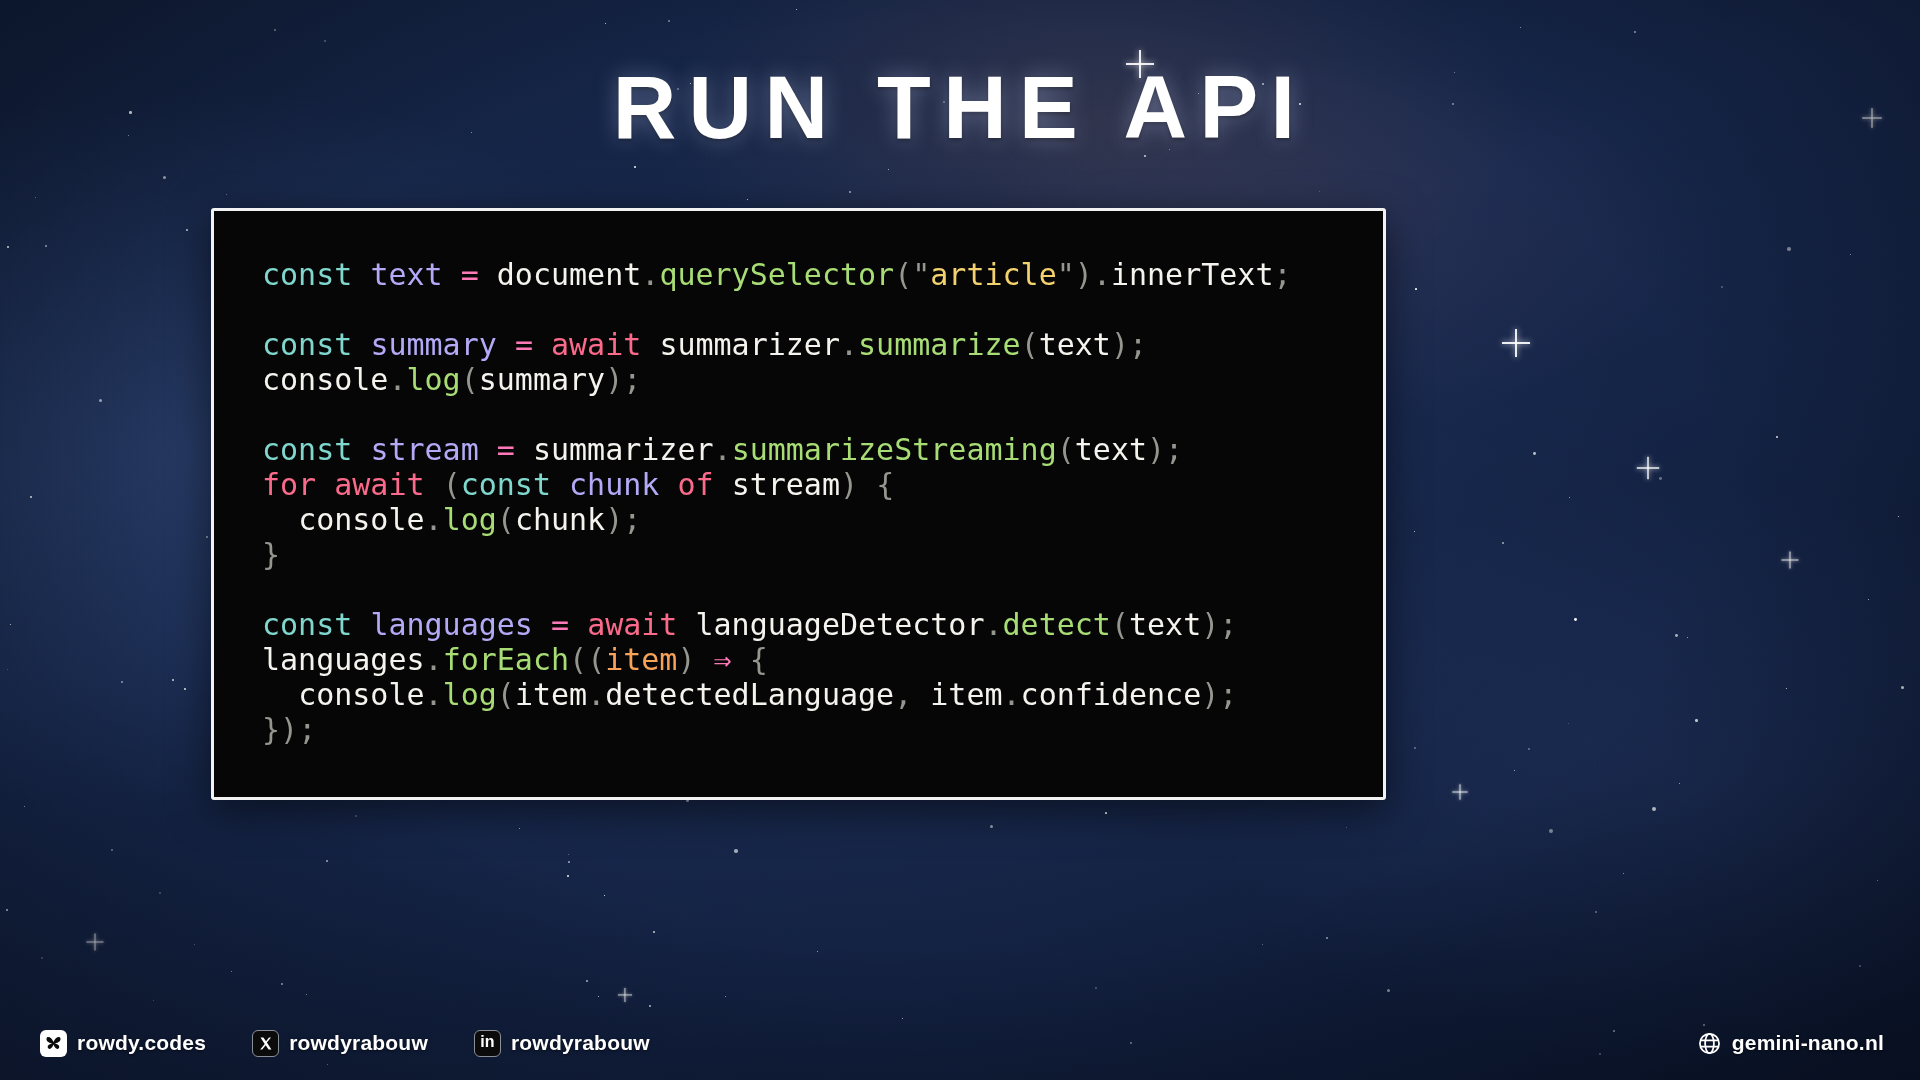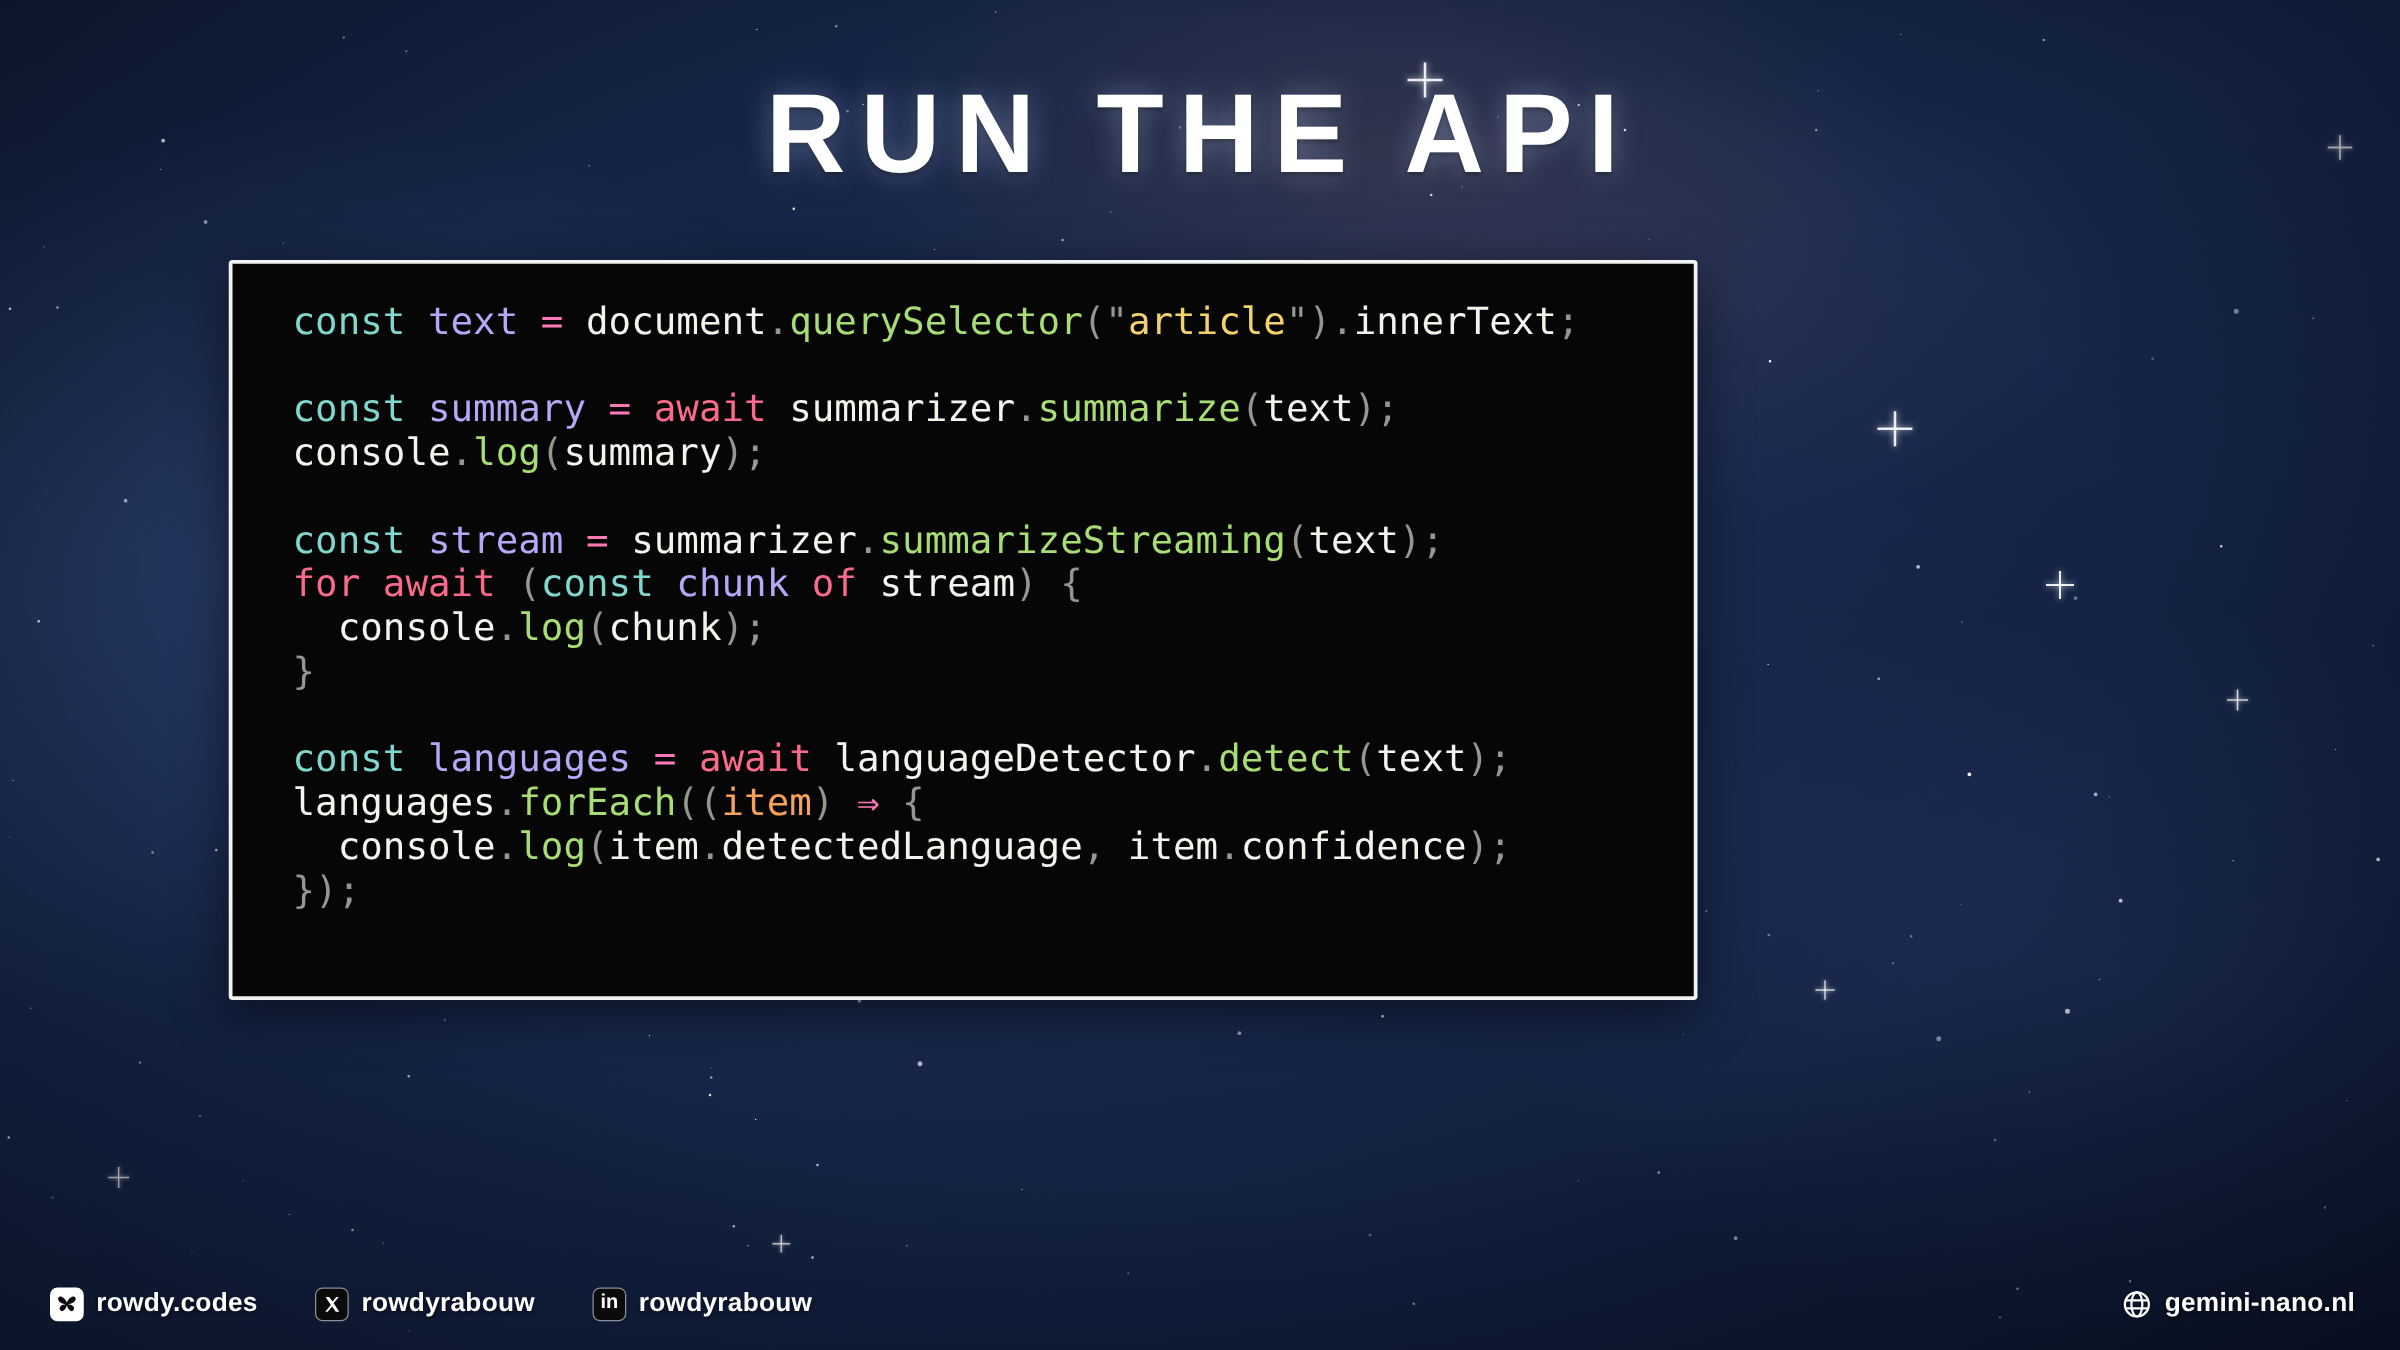--- a/index.html
+++ b/index.html
@@ -32,27 +32,27 @@
   .slide-title{
     position:absolute;top:56px;left:0;width:100%;
     text-align:center;margin:0;
     color:#ffffff;font-size:88px;font-weight:bold;
     letter-spacing:0.14em;
     text-shadow:0 0 22px rgba(200,215,255,0.35), 0 2px 4px rgba(0,0,0,0.45);
     transform:scaleY(1.02);
   }
 
   .code-panel{
-    position:absolute;left:183px;top:208px;width:1175px;height:592px;
+    position:absolute;left:211px;top:208px;width:1175px;height:592px;
     box-sizing:border-box;
     background:#060606;
     border:3px solid #f2f2f2;
     border-radius:3px;
     box-shadow:0 10px 40px rgba(0,0,0,0.55);
-    padding:29px 0 0 48px;
+    padding:46px 0 0 48px;
   }
   .code{
     font-family:"DejaVu Sans Mono","Liberation Mono",monospace;
     font-size:30px;line-height:35px;white-space:pre;
   }
   .code-line{height:35px;}
   .tk-kw{color:var(--c-keyword);}
   .tk-vr{color:var(--c-variable);}
   .tk-op{color:var(--c-operator);}
   .tk-ct{color:var(--c-control);}

